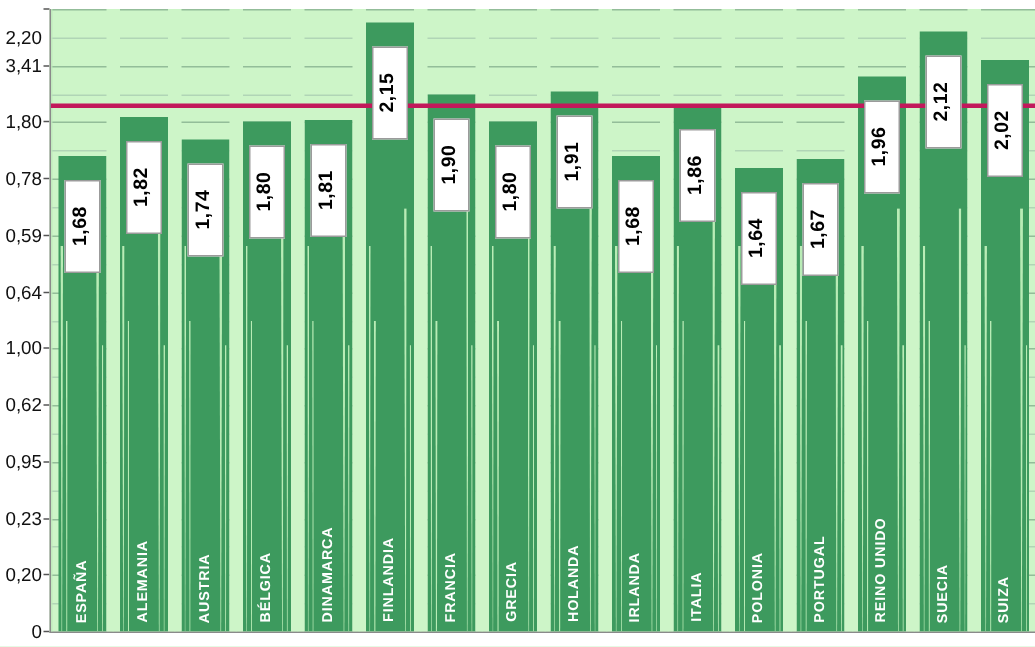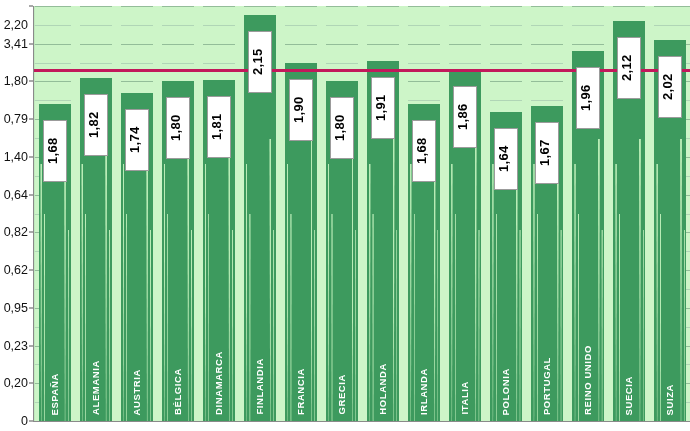--- a/index.html
+++ b/index.html
@@ -138,27 +138,27 @@
       <div class="ytick" style="top: 421px;">0</div>
       <div class="ytick-mark" style="top: 421px;"></div>
       <div class="ytick" style="top: 383.273px;">0,20</div>
       <div class="ytick-mark" style="top: 383.273px;"></div>
       <div class="ytick" style="top: 345.545px;">0,23</div>
       <div class="ytick-mark" style="top: 345.545px;"></div>
       <div class="ytick" style="top: 307.818px;">0,95</div>
       <div class="ytick-mark" style="top: 307.818px;"></div>
       <div class="ytick" style="top: 270.091px;">0,62</div>
       <div class="ytick-mark" style="top: 270.091px;"></div>
-      <div class="ytick" style="top: 232.364px;">0,82</div>
+      <div class="ytick" style="top: 232.364px;">1,00</div>
       <div class="ytick-mark" style="top: 232.364px;"></div>
       <div class="ytick" style="top: 194.636px;">0,64</div>
       <div class="ytick-mark" style="top: 194.636px;"></div>
-      <div class="ytick" style="top: 156.909px;">1,40</div>
+      <div class="ytick" style="top: 156.909px;">0,59</div>
       <div class="ytick-mark" style="top: 156.909px;"></div>
-      <div class="ytick" style="top: 119.182px;">0,79</div>
+      <div class="ytick" style="top: 119.182px;">0,78</div>
       <div class="ytick-mark" style="top: 119.182px;"></div>
       <div class="ytick" style="top: 81.4545px;">1,80</div>
       <div class="ytick-mark" style="top: 81.4545px;"></div>
       <div class="ytick" style="top: 43.7273px;">3,41</div>
       <div class="ytick-mark" style="top: 43.7273px;"></div>
       <div class="ytick" style="top: 6px; margin-top: 19px;">2,20</div>
       <div class="ytick-mark" style="top: 6px;"></div>
     </div>
 
   <div id="plot">

